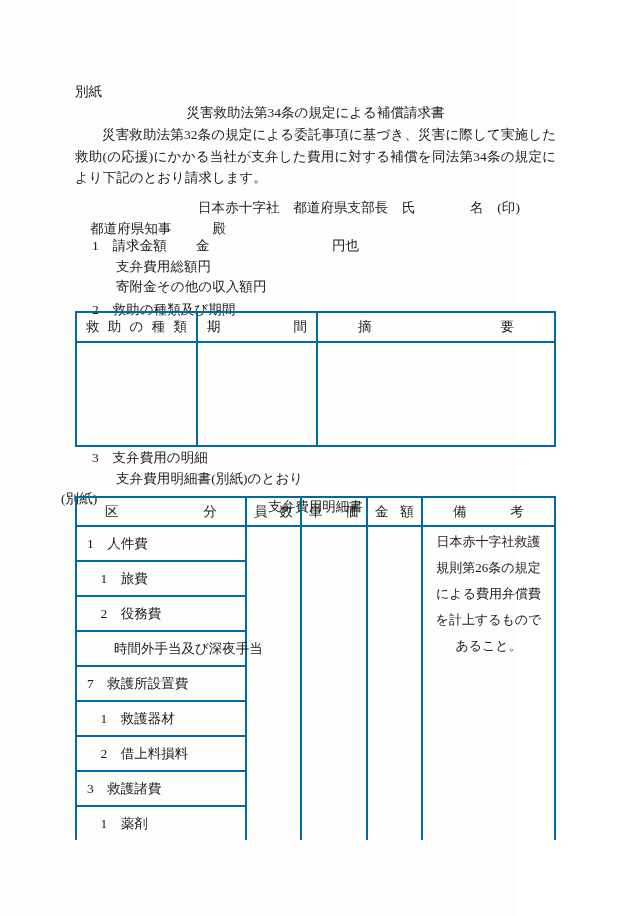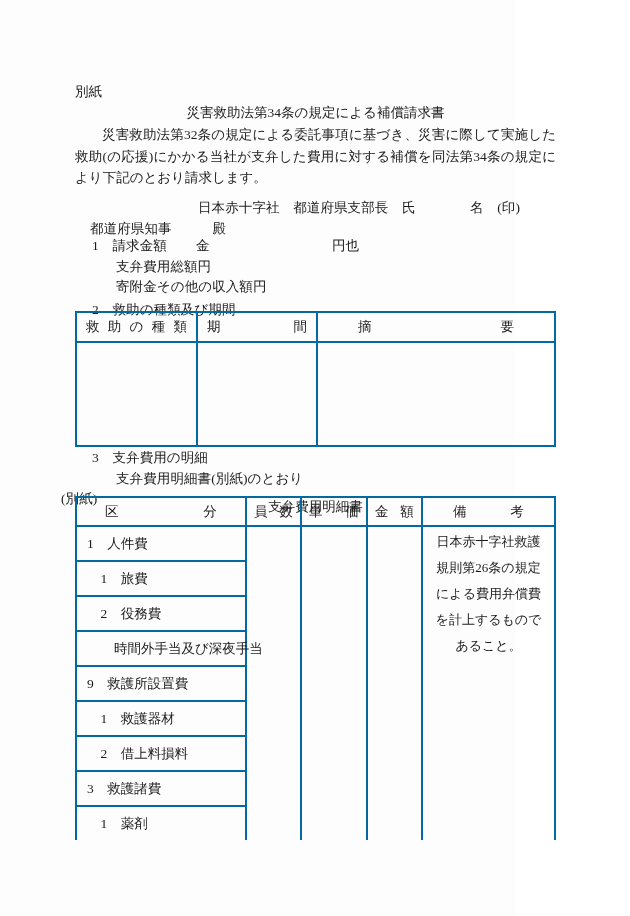--- a/index.html
+++ b/index.html
@@ -233,21 +233,21 @@
           <td class="blank"></td>
           <td class="blank"></td>
         </tr>
         <tr>
           <td class="cat">　　時間外手当及び深夜手当</td>
           <td class="blank"></td>
           <td class="blank"></td>
           <td class="blank"></td>
         </tr>
         <tr>
-          <td class="cat">9　救護所設置費</td>
+          <td class="cat">7　救護所設置費</td>
           <td class="blank"></td>
           <td class="blank"></td>
           <td class="blank"></td>
         </tr>
         <tr>
           <td class="cat">　1　救護器材</td>
           <td class="blank"></td>
           <td class="blank"></td>
           <td class="blank"></td>
         </tr>

